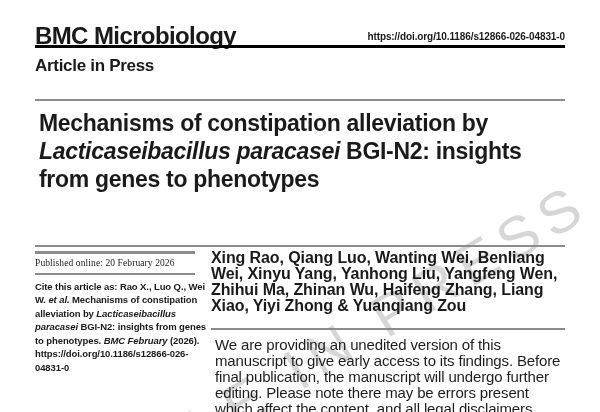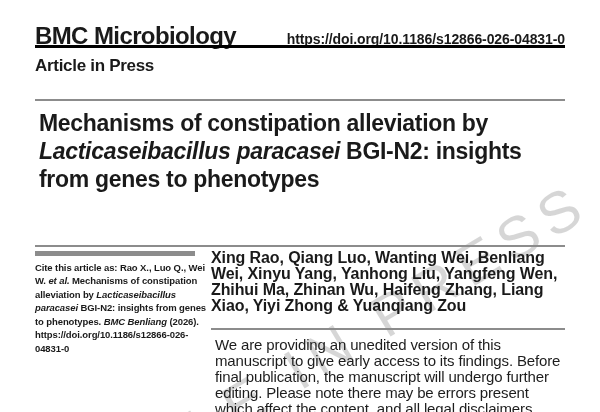--- a/index.html
+++ b/index.html
@@ -15,21 +15,21 @@
     white-space:nowrap;transform:rotate(-31deg);transform-origin:0 50%;
     font-family:"Liberation Sans",sans-serif;user-select:none;
   }
   
   .journal-name{
     position:absolute;left:35px;top:14px;font-size:24px;font-weight:700;
     letter-spacing:-0.6px;
     margin-top:8px;
   }
   .doi-link{
-    position:absolute;right:35px;top:31px;font-size:14px;font-weight:700;
+    position:absolute;right:35px;top:31px;font-size:10px;font-weight:700;
     letter-spacing:-0.1px;text-decoration:none;color:#1a1a1a;
   }
   .rule-thick{position:absolute;left:35px;width:530px;top:45px;height:3px;background:#000;}
   .status-label{position:absolute;left:35px;top:56px;font-size:17px;font-weight:700;letter-spacing:-0.3px;}
   .rule-top{position:absolute;left:35px;width:530px;top:99px;height:2px;background:#8c8c8c;}
   
   .article-title{
     position:absolute;left:35px;top:105px;width:505px;
     font-size:23px;line-height:28px;font-weight:700;letter-spacing:-0.3px;
   }
@@ -71,23 +71,24 @@
 
     <h1 class="article-title" style="margin:4px;">
       <span>Mechanisms of constipation alleviation by </span><span class="it">Lacticaseibacillus paracasei</span><span> BGI-N2: insights from genes to phenotypes</span>
     </h1>
 
     <div class="rule-cols"></div>
 
     <div class="left-col">
       <div class="mini-rule"></div>
       <div class="mini-rule"></div>
+      <div class="published-line">Published online: 20 February 2026</div>
       <div class="mini-rule"></div>
       <div class="cite-block">
-        <span>Cite this article as: Rao X., Luo Q., Wei W. </span><span class="it">et al.</span><span> Mechanisms of constipation alleviation by </span><span class="it">Lacticaseibacillus paracasei</span><span> BGI-N2: insights from genes to phenotypes. </span><span class="it">BMC Benliang</span><span> (2026). https://doi.org/10.1186/s12866-026-04831-0</span>
+        <span>Cite this article as: Rao X., Luo Q., Wei W. </span><span class="it">et al.</span><span> Mechanisms of constipation alleviation by </span><span class="it">Lacticaseibacillus paracasei</span><span> BGI-N2: insights from genes to phenotypes. </span><span class="it">BMC February</span><span> (2026). https://doi.org/10.1186/s12866-026-04831-0</span>
       </div>
     </div>
 
     <div class="right-col">
       <div class="authors">Xing Rao, Qiang Luo, Wanting Wei, Benliang Wei, Xinyu Yang, Yanhong Liu, Yangfeng Wen, Zhihui Ma, Zhinan Wu, Haifeng Zhang, Liang Xiao, Yiyi Zhong &amp; Yuanqiang Zou</div>
       <div class="rule-authors"></div>
       <p class="notice-para">We are providing an unedited version of this manuscript to give early access to its findings. Before final publication, the manuscript will undergo further editing. Please note there may be errors present which affect the content, and all legal disclaimers apply.</p>
       <p class="notice-para indent">If this paper is publishing under a Transparent Peer Review model then Peer Review reports will publish with the final article.</p>
     </div>
 

